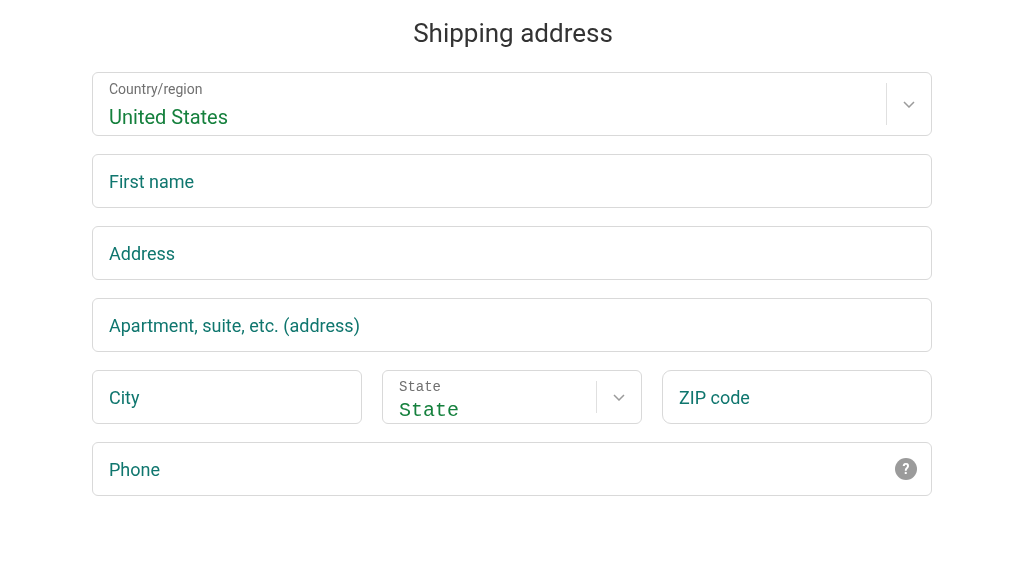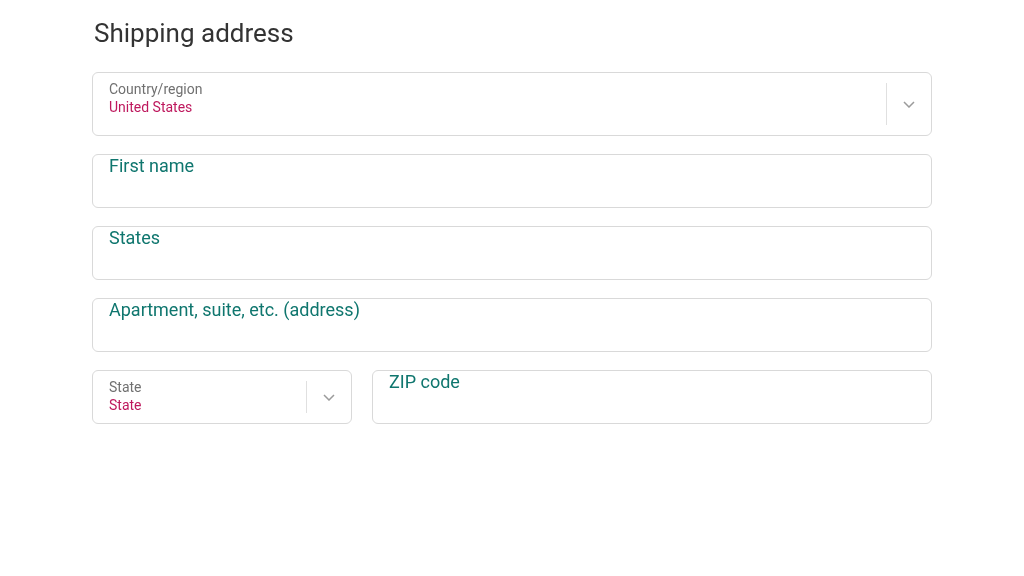--- a/index.html
+++ b/index.html
@@ -14,48 +14,49 @@
     }
     .form-wrap {
       width: 840px;
     }
     .heading {
       font-size: 26px;
       font-weight: 400;
       color: #333333;
       margin-bottom: 24px;
       margin-left: 2px;
+      text-align: center;
     }
     .field-row {
       display: flex;
       gap: 20px;
       margin-bottom: 18px;
     }
     .field {
       position: relative;
       flex: 1;
       border: 1px solid #d9d9d9;
       border-radius: 6px;
       background: #fff;
       height: 54px;
       display: flex;
-      align-items: flex-start;
+      align-items: center;
       padding: 0 16px;
     }
     .field.tall { height: 64px; }
     .field .floating-label {
       position: absolute;
       top: 8px;
       left: 16px;
       font-size: 14px;
       color: #707070;
     }
     .field .value {
-      font-size: 14px;
-      color: #be185d;
+      font-size: 20px;
+      color: #15803d;
       margin-top: 26px;
     }
     .field .placeholder {
       font-size: 18px;
       color: #0f766e;
     }
     .dropdown-divider {
       position: absolute;
       right: 44px;
       top: 10px;
@@ -85,22 +86,22 @@
       border-radius: 50%;
       background: #9b9b9b;
       display: flex;
       align-items: center;
       justify-content: center;
       color: #fff;
       font-size: 14px;
       font-weight: 700;
     }
     .city-col { flex: 0 0 270px; }
-    .state-col { flex: 0 0 260px; position: relative; }
-    .zip-col { flex: 1; }
+    .state-col { flex: 0 0 260px; position: relative; font-family: Liberation Mono, monospace; }
+    .zip-col { flex: 1; border-radius: 9px; }
   </style>
 </head>
 <body>
 
 <div class="form-wrap">
   <h2 class="heading">Shipping address</h2>
 
   <div class="field-row">
     <div class="field tall">
       <span class="floating-label">Country/region</span>
@@ -115,39 +116,48 @@
   </div>
 
   <div class="field-row">
     <div class="field">
       <span class="placeholder">First name</span>
     </div>
   </div>
 
   <div class="field-row">
     <div class="field">
-      <span class="placeholder">States</span>
+      <span class="placeholder">Address</span>
     </div>
   </div>
 
   <div class="field-row">
     <div class="field">
       <span class="placeholder">Apartment, suite, etc. (address)</span>
     </div>
   </div>
 
   <div class="field-row">
+    <div class="field city-col">
+      <span class="placeholder">City</span>
+    </div>
     <div class="field state-col">
       <span class="floating-label">State</span>
       <span class="value">State</span>
       <span class="dropdown-divider"></span>
       <span class="dropdown-arrow">
         <svg width="12" height="7" viewBox="0 0 12 7">
             <path d="M1 1 L6 6 L11 1" fill="none" stroke="#9b9b9b" stroke-width="1.5"></path>
           </svg>
       </span>
     </div>
     <div class="field zip-col">
       <span class="placeholder">ZIP code</span>
     </div>
   </div>
 
+  <div class="field-row">
+    <div class="field">
+      <span class="placeholder">Phone</span>
+      <span class="help-icon">?</span>
+    </div>
+  </div>
 </div>
 
 </body></html>

